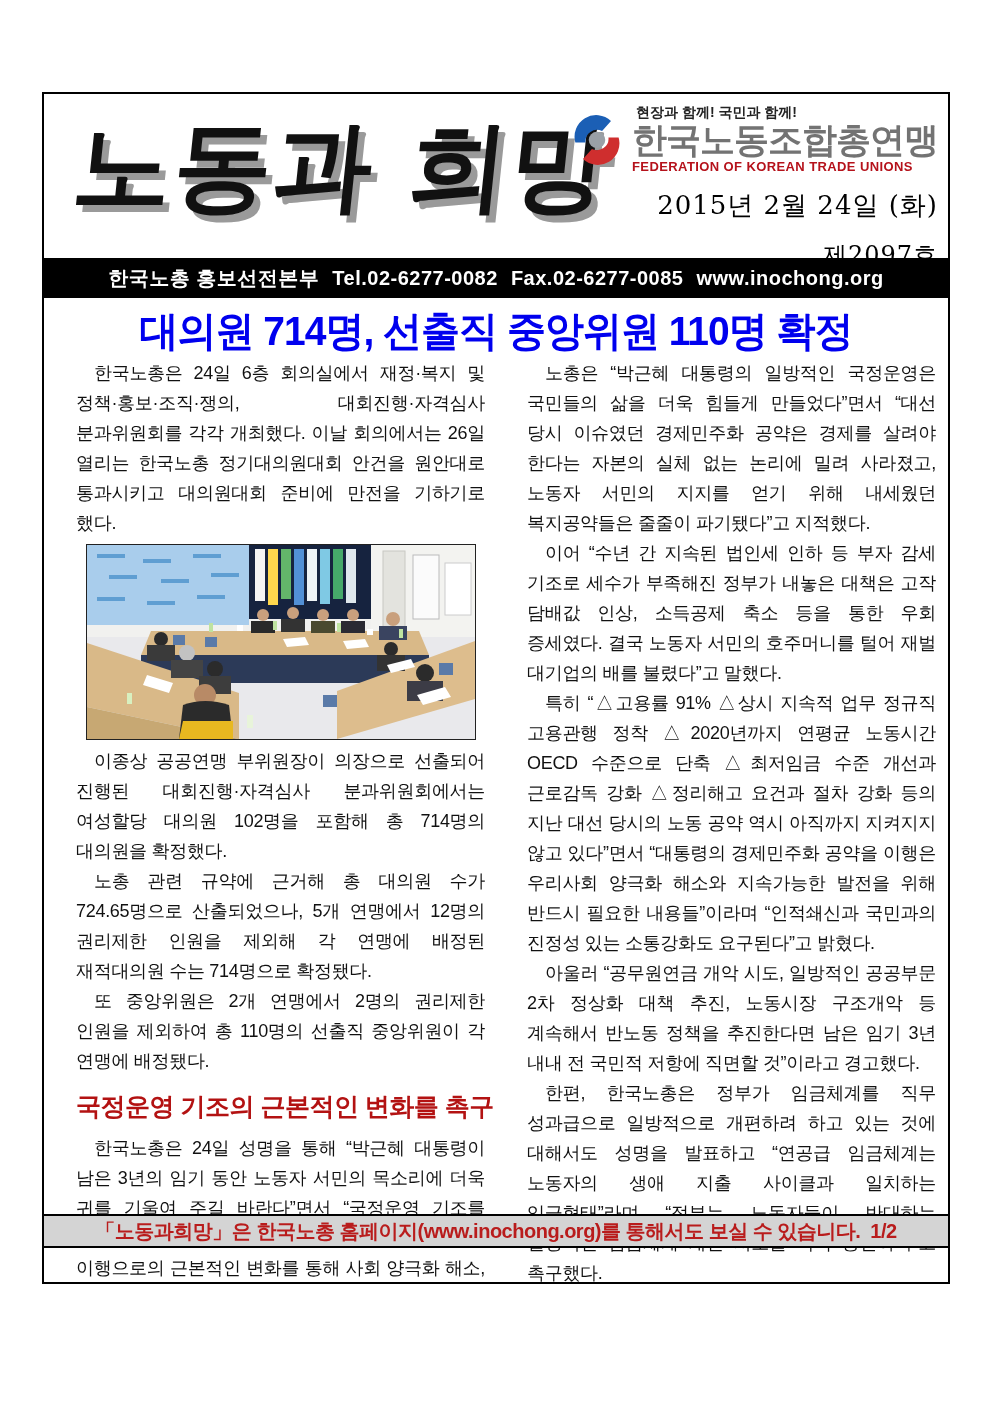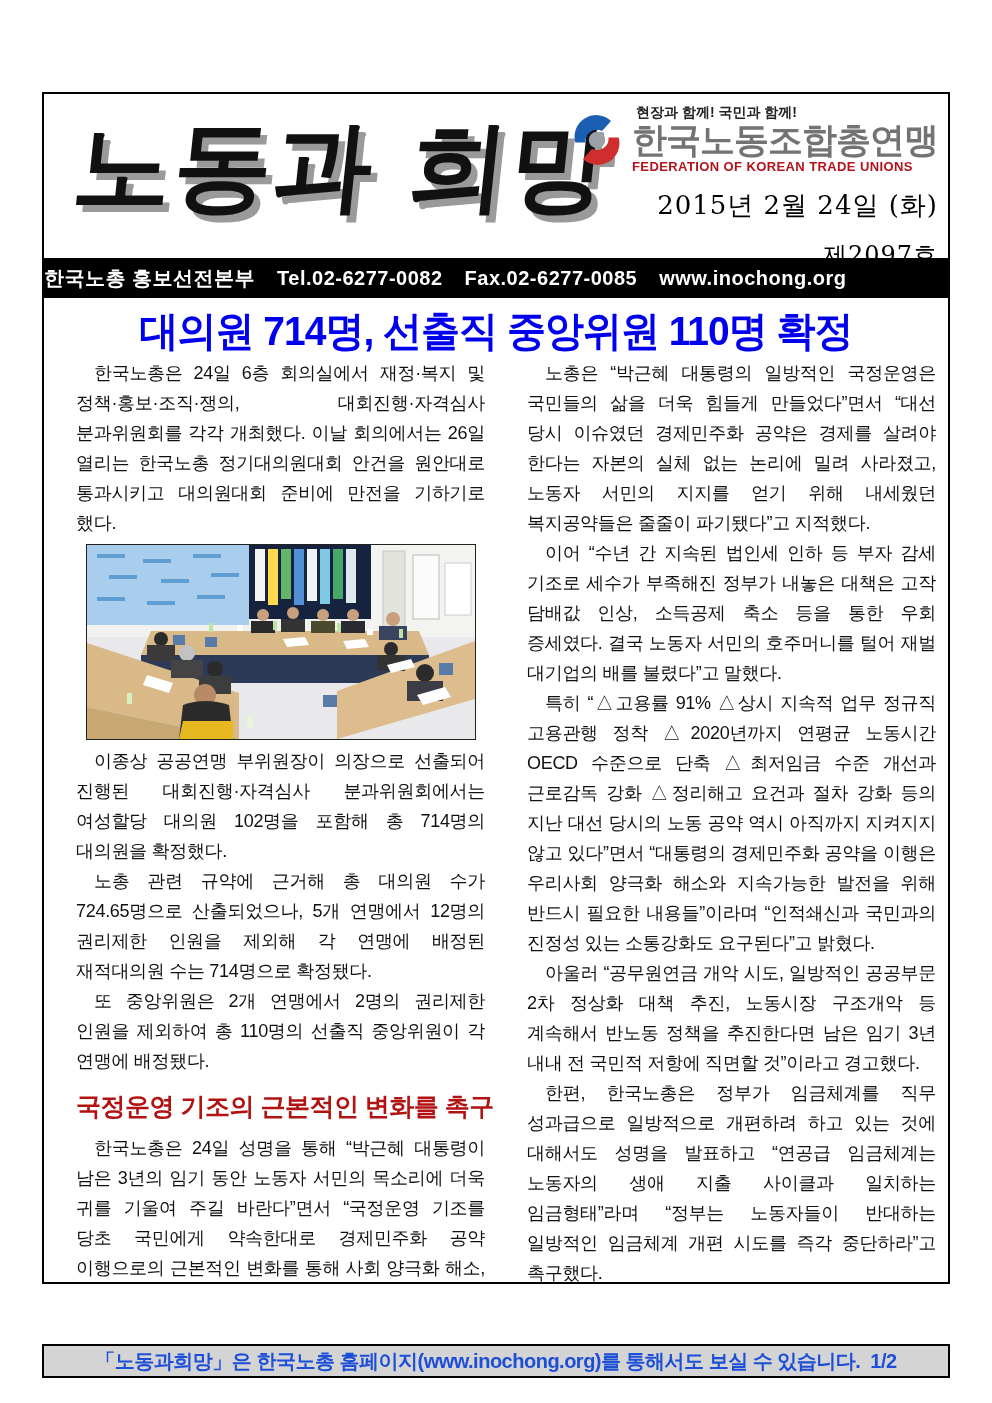--- a/index.html
+++ b/index.html
@@ -32,21 +32,21 @@
     font-size:26px; color:#000; letter-spacing:1px;
   }
   .issue-no {
     margin-top:16px; font-family:"DejaVu Serif", serif;
     font-size:24px; color:#000; letter-spacing:1px;
   }
 
   
   .info-bar {
     height:40px; background:#000; color:#fff;
-    display:flex; align-items:center; justify-content:flex-start; gap:22px;
+    display:flex; align-items:center; justify-content:center; gap:13px;
     font-weight:bold; font-size:20px; letter-spacing:0.5px;
   }
   .info-bar span { white-space:nowrap; }
 
   
   .article-body { padding:2px 12px 8px 12px; height:986px; overflow:hidden; }
   .headline {
     text-align:center; color:#0000ee; font-size:39px; font-weight:900;
     letter-spacing:-1px; margin-top:4px; transform:scaleY(1.05);
     white-space:nowrap;
@@ -66,24 +66,24 @@
     border:1px solid #222; background:#dcdcdc;
   }
   figure.photo svg { display:block; width:100%; height:100%; }
   .section-heading {
     text-align:center; color:#b31212; font-size:25px; font-weight:900;
     margin:14px 0 10px 0; letter-spacing:-0.5px; white-space:nowrap;
   }
 
   
   .footer-bar {
-    position:absolute; left:42px; top:1344px; width:908px; height:34px;
+    position:absolute; left:42px; top:1214px; width:908px; height:34px;
     background:#d4d4d4; border:2px solid #000;
     display:flex; align-items:center; justify-content:center; gap:10px;
-    font-weight:bold; font-size:20px; color:#1d4ed8; letter-spacing:-0.5px;
+    font-weight:bold; font-size:20px; color:#b91c1c; letter-spacing:-0.5px;
     white-space:nowrap;
   }
 </style>
 </head>
 <body>
 
 <div class="content-box">
 
   <div class="masthead">
     <div class="paper-title">노동과 희망</div>

